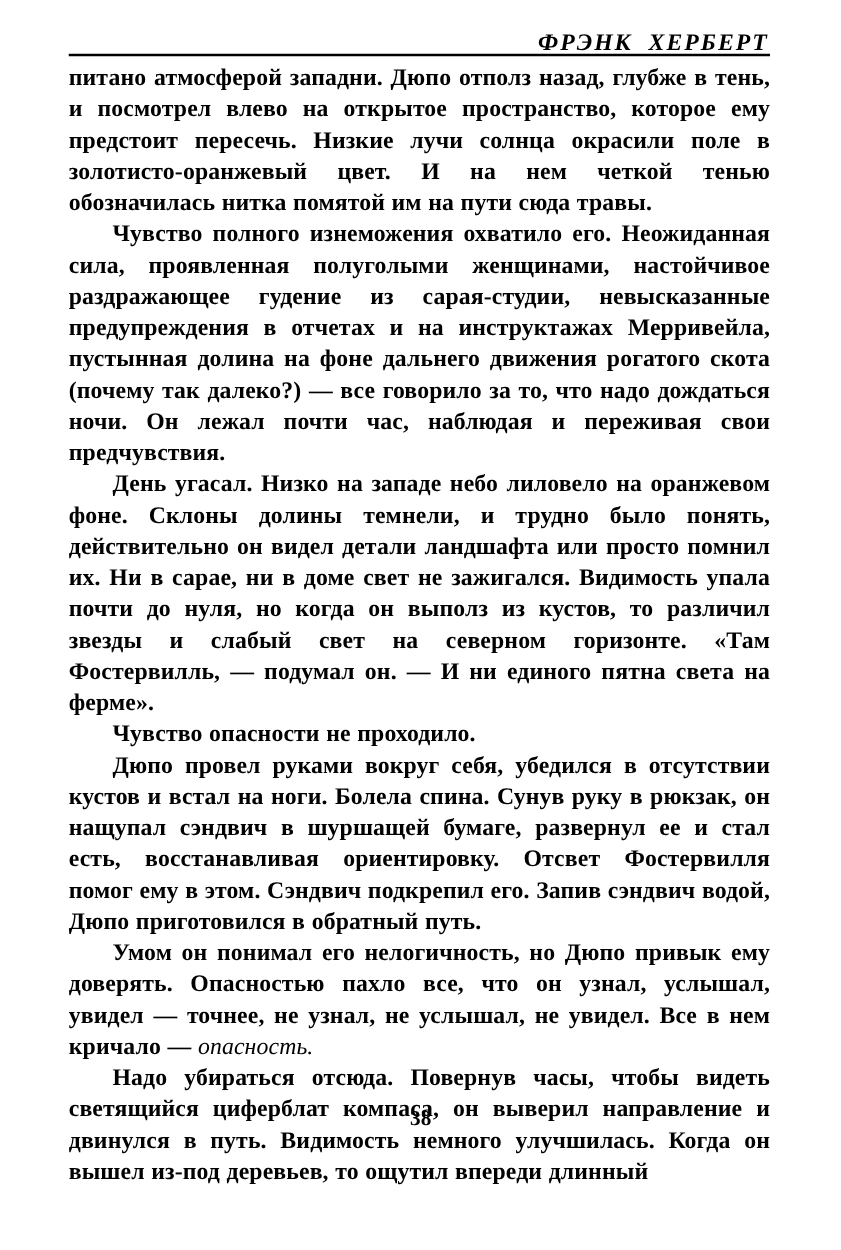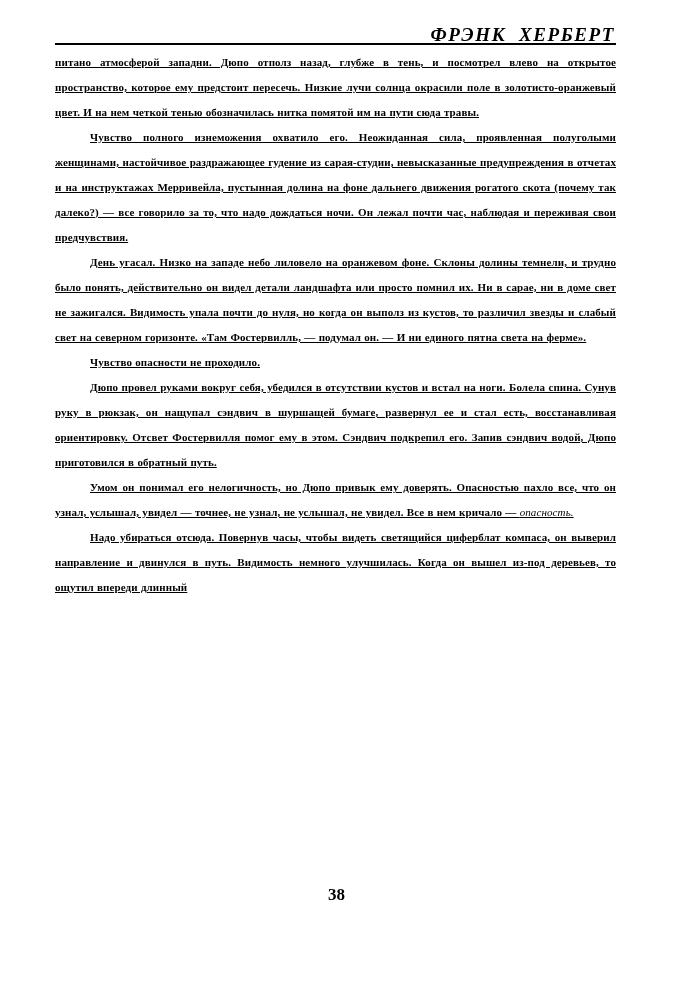--- a/index.html
+++ b/index.html
@@ -55,27 +55,26 @@
     top: 50px;
     width: 561px;
   }
 
   p.para {
     margin: 0;
     padding: 0;
     text-indent: 35px;
     text-align: justify;
     text-align-last: left;
-    font-size: 11px;
+    font-size: 19px;
     line-height: 25px;
     font-weight: bold;
     letter-spacing: 0.1px;
     word-spacing: 0.4px;
     font-stretch: normal;
-    text-decoration: underline;
   }
 
   p.para.first {
     text-indent: 0;
   }
 
   
   .emph {
     font-style: italic;
     font-weight: normal;

